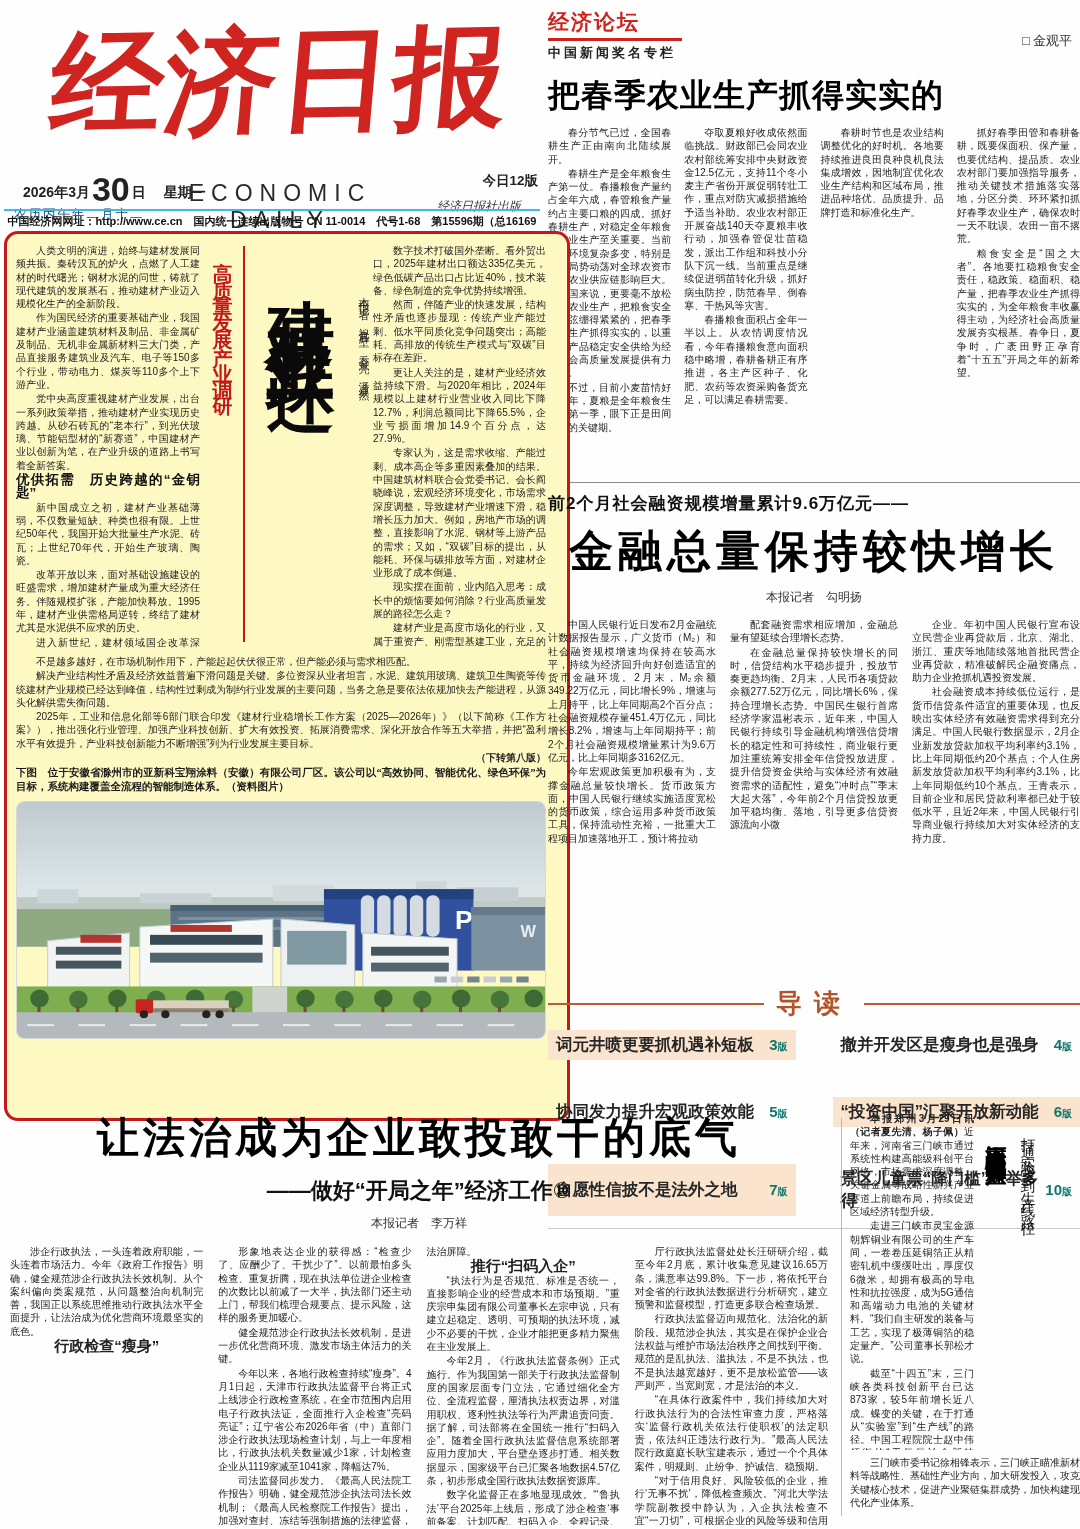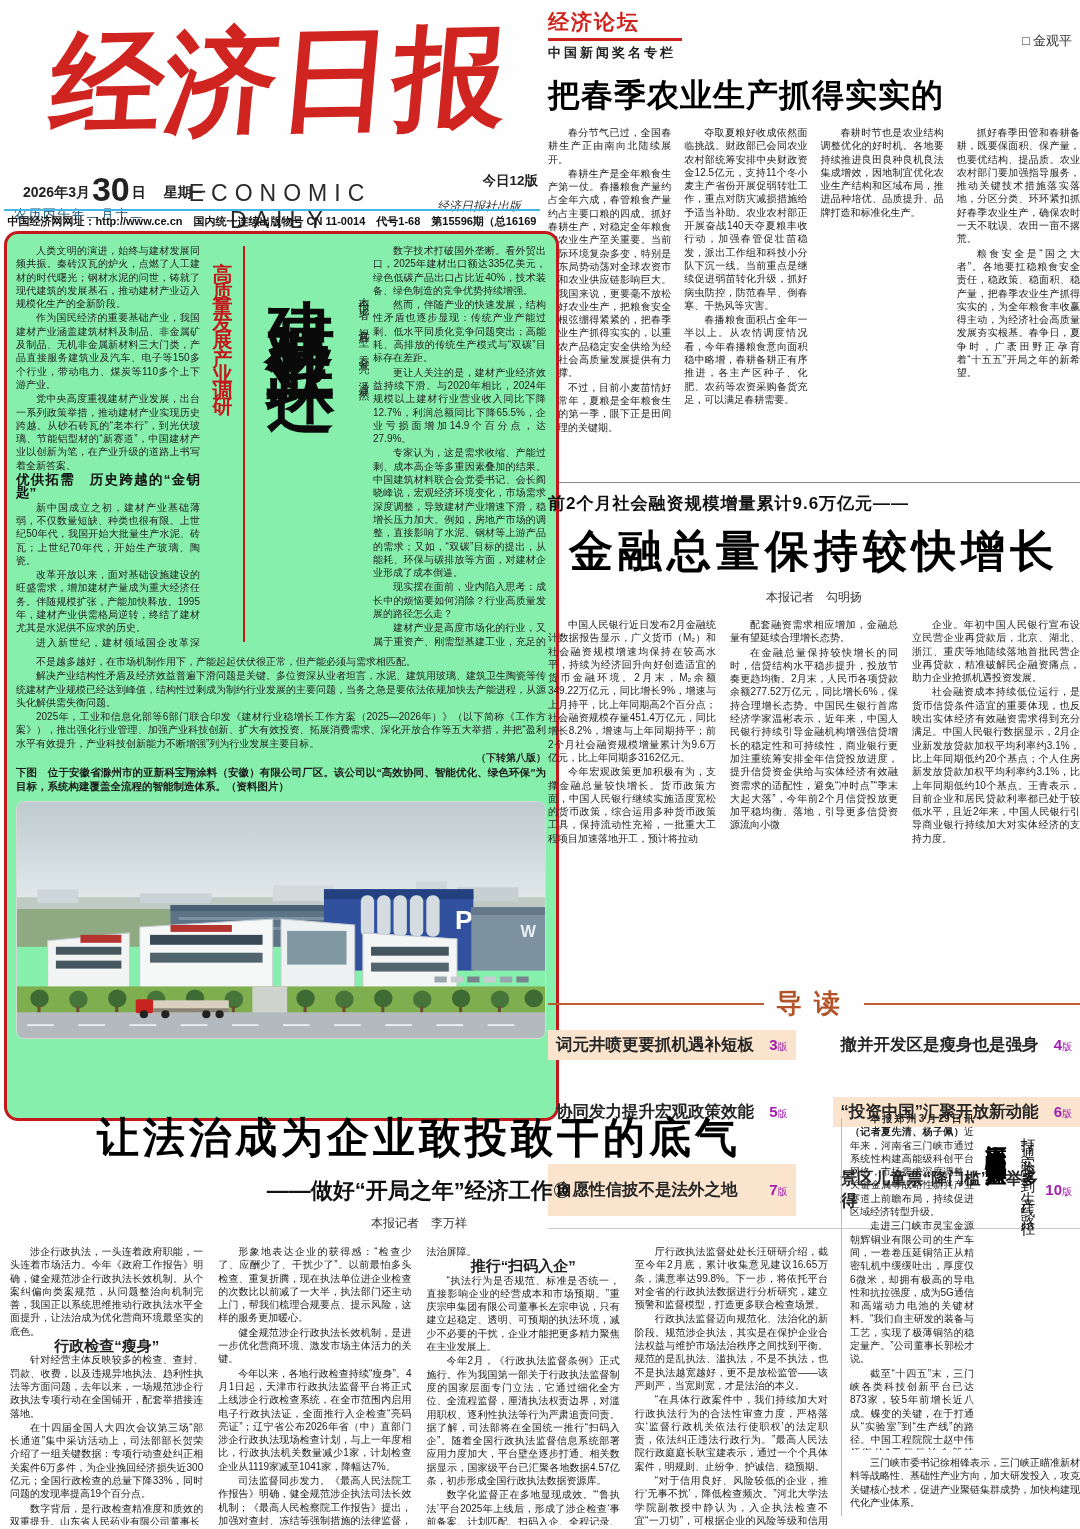--- a/index.html
+++ b/index.html
@@ -30,21 +30,21 @@
     border-bottom:3px solid #ce231d;padding:0 42px 2px 0;letter-spacing:2px;}
   .forum-tagsub{font-size:13px;font-weight:bold;letter-spacing:3px;color:#222;margin-top:3px;
     font-family:"Liberation Serif",serif;}
   .forum-author{position:absolute;right:8px;top:24px;font-size:13px;color:#333;font-family:"Liberation Serif",serif;}
   .forum-headline{margin-top:12px;font-size:32px;font-weight:900;letter-spacing:1px;color:#000;white-space:nowrap;}
   .forum-body{margin-top:8px;display:flex;gap:13px;height:348px;overflow:hidden;}
   .forum-body .col{flex:1;}
 
   
   .leadbox{left:4px;top:231px;width:530px;height:866px;border:3px solid #c3191c;border-radius:14px;
-    padding:10px 10px 8px 9px;box-sizing:content-box;background:#86efac;overflow:hidden;}
+    padding:10px 21px 8px 9px;box-sizing:content-box;background:#fef9c3;overflow:hidden;}
   .lead-top{display:flex;height:404px;overflow:hidden;}
   .lead-left{width:184px;}
   .lead-sub{font-size:13.5px;font-weight:900;margin:9px 0;letter-spacing:0;color:#111;text-indent:0 !important;}
   .lead-flag{writing-mode:vertical-rl;text-orientation:upright;color:#c3191c;font-weight:900;font-size:20px;
     letter-spacing:17px;margin:2px 4px 0 10px;padding-right:6px;border-right:2px solid #c3191c;height:396px;}
   .lead-headline{writing-mode:vertical-rl;text-orientation:upright;font-size:68px;font-weight:900;color:#0a0a0a;
     letter-spacing:16px;margin:0 6px 0 8px;height:404px;overflow:hidden;}
   .lead-byline{writing-mode:vertical-rl;text-orientation:upright;font-size:11px;color:#222;letter-spacing:4px;
     margin:44px 2px 0 2px;height:340px;font-family:"Liberation Serif",serif;}
   .lead-right{flex:1;}
@@ -66,21 +66,21 @@
 
   
   .daodu{left:548px;top:986px;width:532px;border-bottom:1px solid #c9c9c9;padding-bottom:12px;}
   .daodu-title-row{display:flex;align-items:center;gap:12px;}
   .daodu-line{flex:1;height:2px;background:#bd5b31;}
   .daodu-title{font-size:26px;font-weight:900;color:#b4532a;letter-spacing:12px;}
   .daodu-grid{margin-top:9px;display:grid;grid-template-columns:1fr 1fr;column-gap:10px;row-gap:7px;gap:37px;}
   .daodu-item{display:flex;justify-content:space-between;align-items:center;padding:4px 8px;
     font-size:16.5px;font-weight:bold;color:#262626;}
   .daodu-item.shaded{background:#fae4cd;}
-  .daodu-page{color:#a21caf;font-size:15px;font-weight:normal;white-space:nowrap;}
+  .daodu-page{color:#0f766e;font-size:15px;font-weight:bold;white-space:nowrap;}
   .daodu-page i{font-style:normal;font-size:10px;}
 
   
   .law{left:0;top:1110px;width:838px;}
   .law-headline{text-align:center;font-size:42px;font-weight:900;letter-spacing:4px;color:#000;}
   .law-subhead{text-align:center;font-size:22px;font-weight:bold;margin-top:10px;color:#111;}
   .law-byline{text-align:center;font-size:12px;color:#333;margin-top:9px;font-family:"Liberation Serif",serif;}
   .law-body{margin:13px 10px 0 10px;display:flex;gap:15px;height:280px;overflow:hidden;}
   .law-body .col{flex:1;}
   .law-sec{text-align:center;font-weight:900;font-size:15px;margin:9px 0;text-indent:0 !important;}
@@ -349,25 +349,20 @@
   <div class="abs law">
     <div class="law-headline">让法治成为企业敢投敢干的底气</div>
     <div class="law-subhead">——做好“开局之年”经济工作⑩</div>
     <div class="law-byline">本报记者　李万祥</div>
     <div class="law-body jtext">
       <div class="col">
         <div>
             <p>涉企行政执法，一头连着政府职能，一头连着市场活力。今年《政府工作报告》明确，健全规范涉企行政执法长效机制。从个案纠偏向类案规范，从问题整治向机制完善，我国正以系统思维推动行政执法水平全面提升，让法治成为优化营商环境最坚实的底色。</p>
           </div>
         <p class="law-sec">行政检查“瘦身”</p>
-        <div>
-            <p>针对经营主体反映较多的检查、查封、罚款、收费，以及违规异地执法、趋利性执法等方面问题，去年以来，一场规范涉企行政执法专项行动在全国铺开，配套举措接连落地。</p>
-            <p>在十四届全国人大四次会议第三场“部长通道”集中采访活动上，司法部部长贺荣介绍了一组关键数据：专项行动查处纠正相关案件6万多件，为企业挽回经济损失近300亿元；全国行政检查的总量下降33%，同时问题的发现率提高19个百分点。</p>
-            <p>数字背后，是行政检查精准度和质效的双重提升。山东省人民药业有限公司董事长</p>
-          </div>
       </div>
       <div class="col">
           <p>形象地表达企业的获得感：“检查少了、应酬少了、干扰少了”。以前最怕多头检查、重复折腾，现在执法单位进企业检查的次数比以前减了一大半，执法部门还主动上门，帮我们梳理合规要点、提示风险，这样的服务更加暖心。</p>
           <p>健全规范涉企行政执法长效机制，是进一步优化营商环境、激发市场主体活力的关键。</p>
           <p>今年以来，各地行政检查持续“瘦身”。4月1日起，天津市行政执法监督平台将正式上线涉企行政检查系统，在全市范围内启用电子行政执法证，全面推行入企检查“亮码亮证”；辽宁省公布2026年省（中）直部门涉企行政执法现场检查计划，与上一年度相比，行政执法机关数量减少1家，计划检查企业从1119家减至1041家，降幅达7%。</p>
           <p>司法监督同步发力。《最高人民法院工作报告》明确，健全规范涉企执法司法长效机制；《最高人民检察院工作报告》提出，加强对查封、冻结等强制措施的法律监督，强化对执行活动的全面监督。一系列部署为各类经营主体合法权益构筑起坚实的</p>
         </div>
       <div class="col">
         <p style="text-indent:0;">法治屏障。</p>
         <p class="law-sec">推行“扫码入企”</p>

